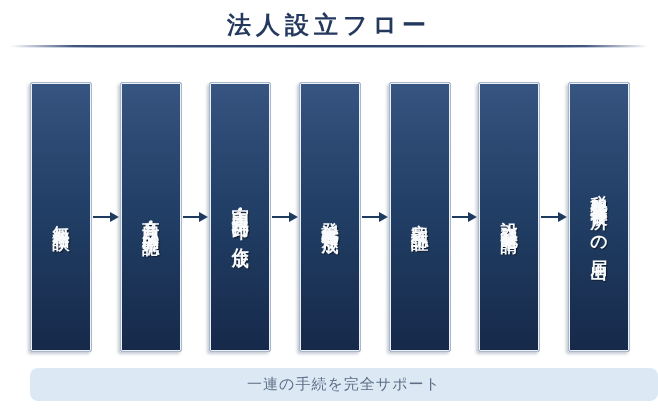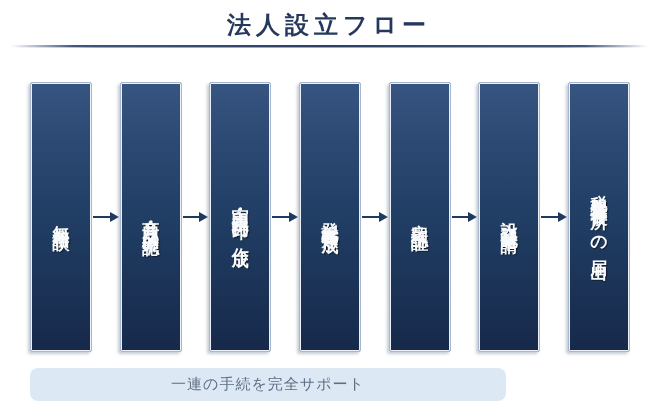--- a/index.html
+++ b/index.html
@@ -103,21 +103,21 @@
     border-left: 9px solid #1f3a5f;
     border-top: 5px solid transparent;
     border-bottom: 5px solid transparent;
   }
 
   
   .support-banner {
     position: absolute;
     top: 368px;
     left: 30px;
-    width: 476px;
+    width: 628px;
     height: 33px;
     background: #dde8f5;
     border-radius: 8px;
     display: flex;
     align-items: center;
     justify-content: center;
   }
   .support-banner span {
     font-size: 15px;
     letter-spacing: 1px;

